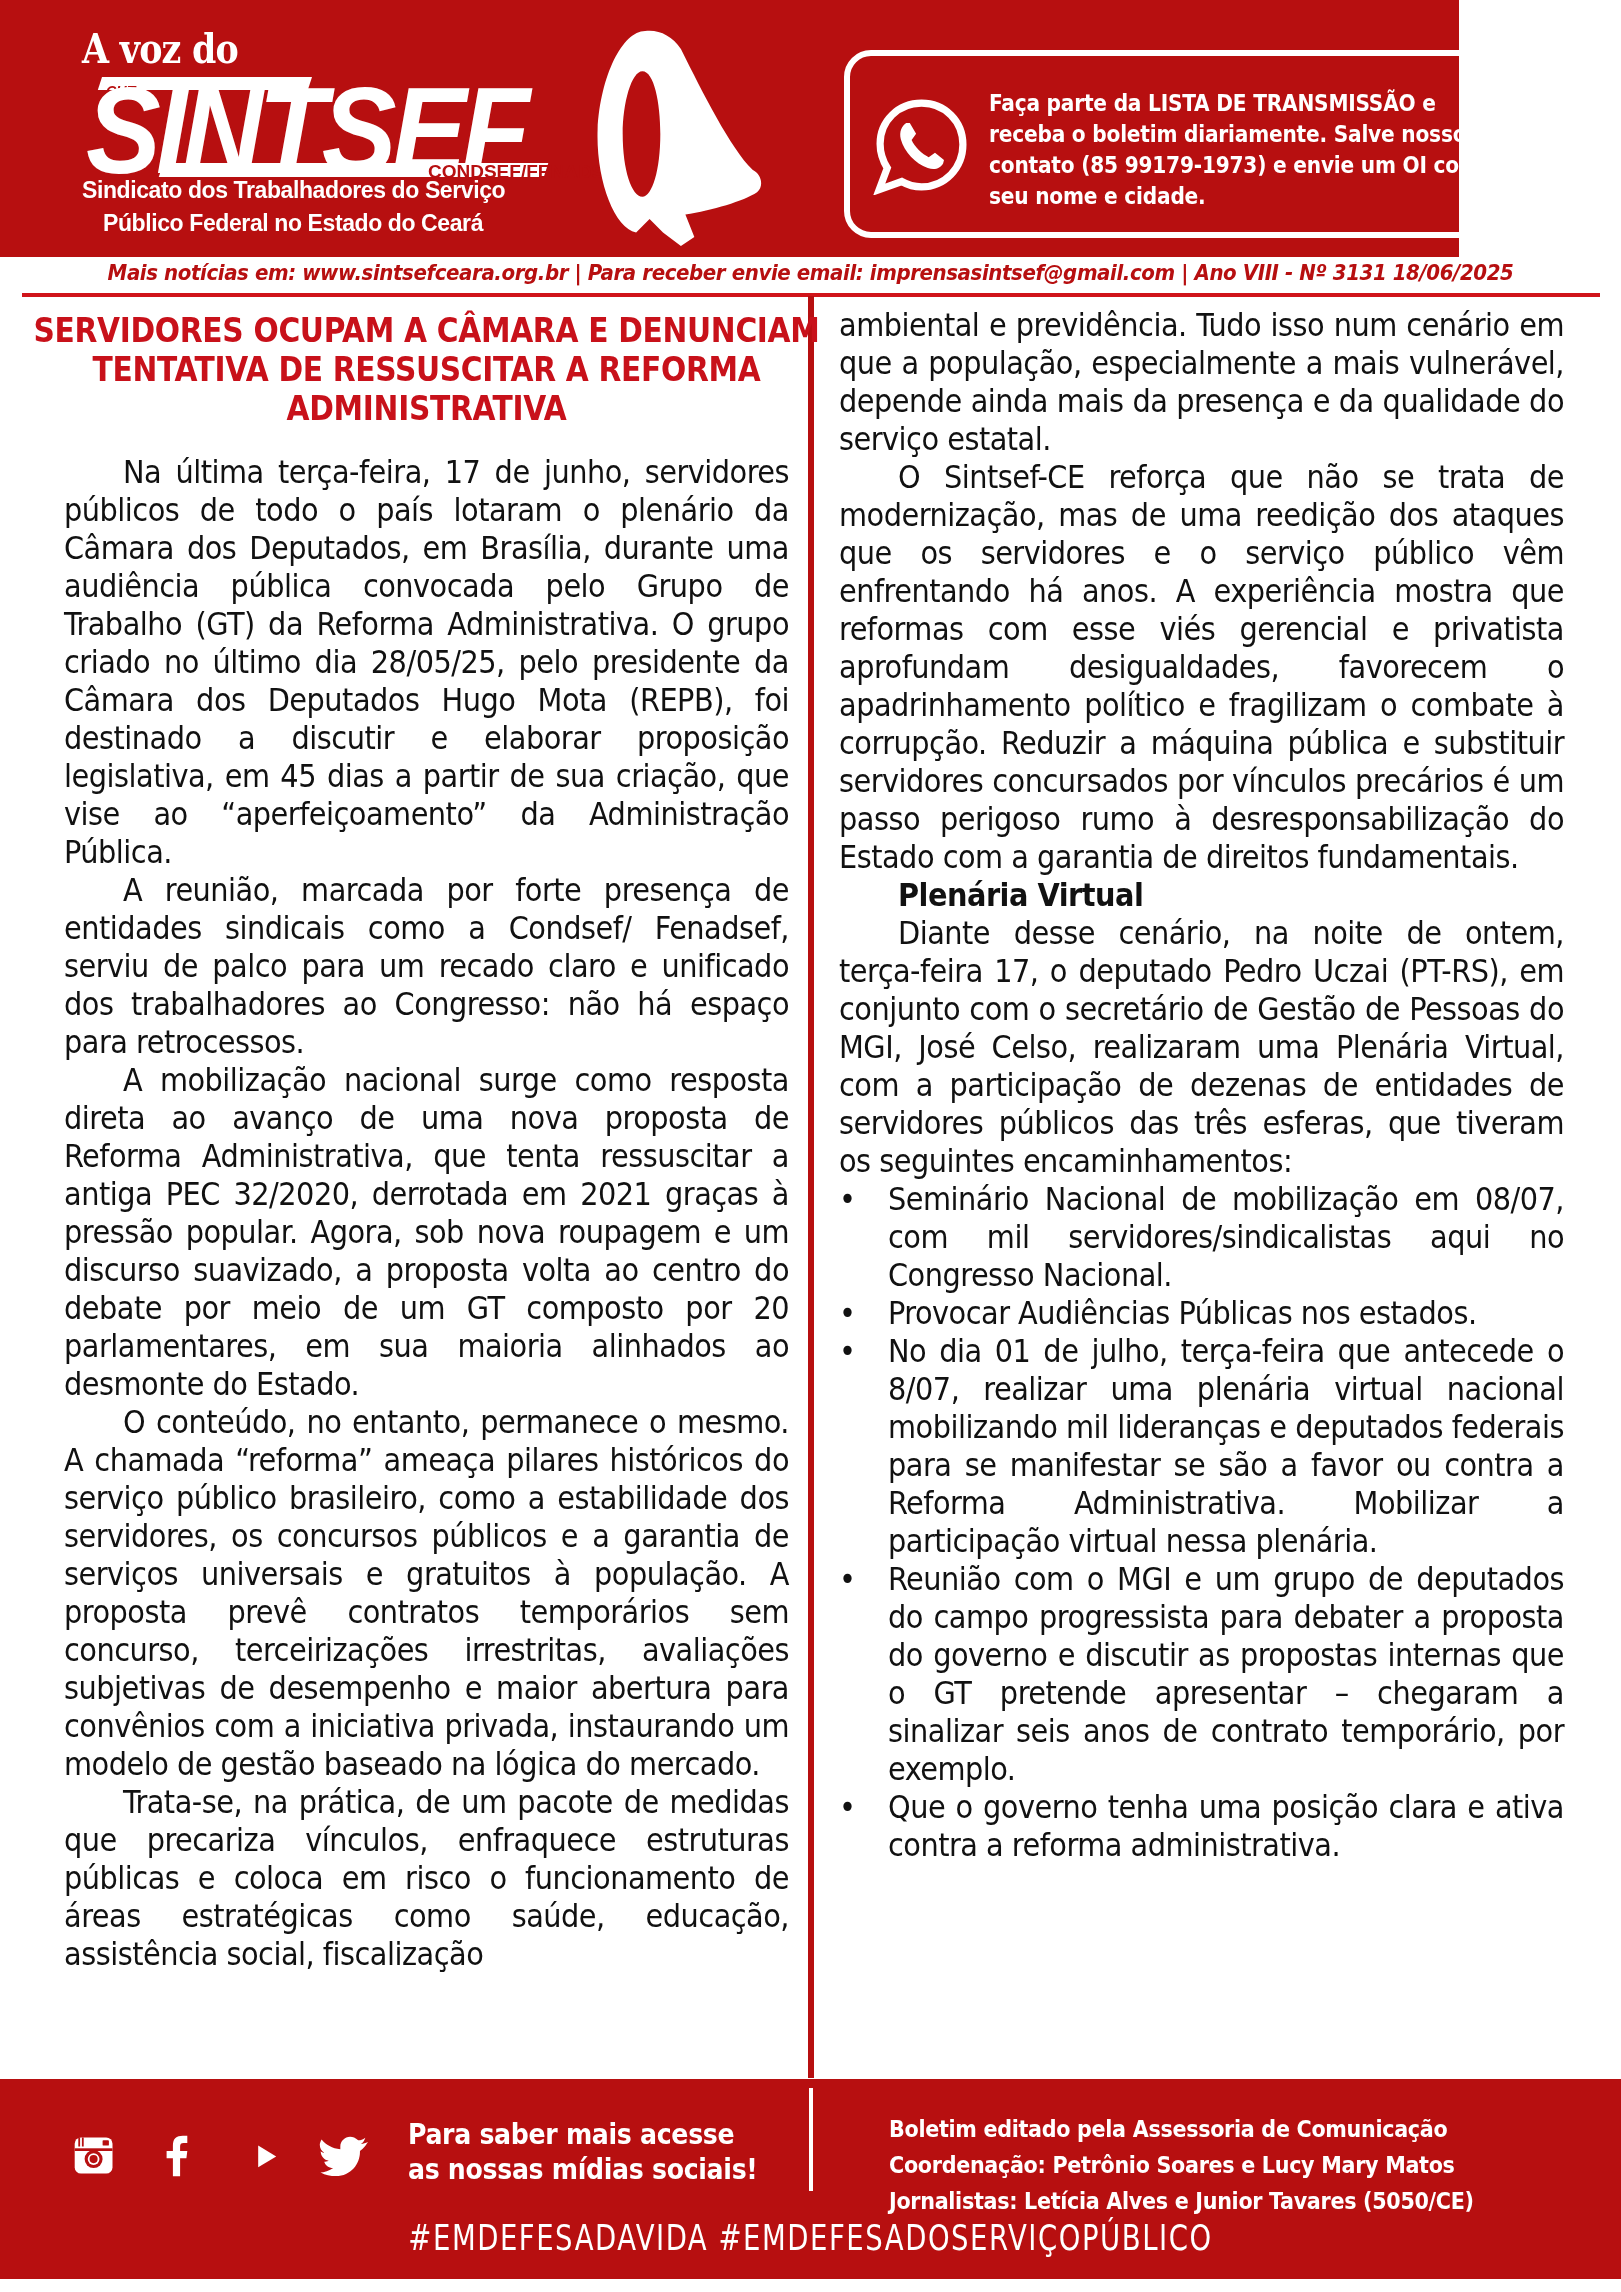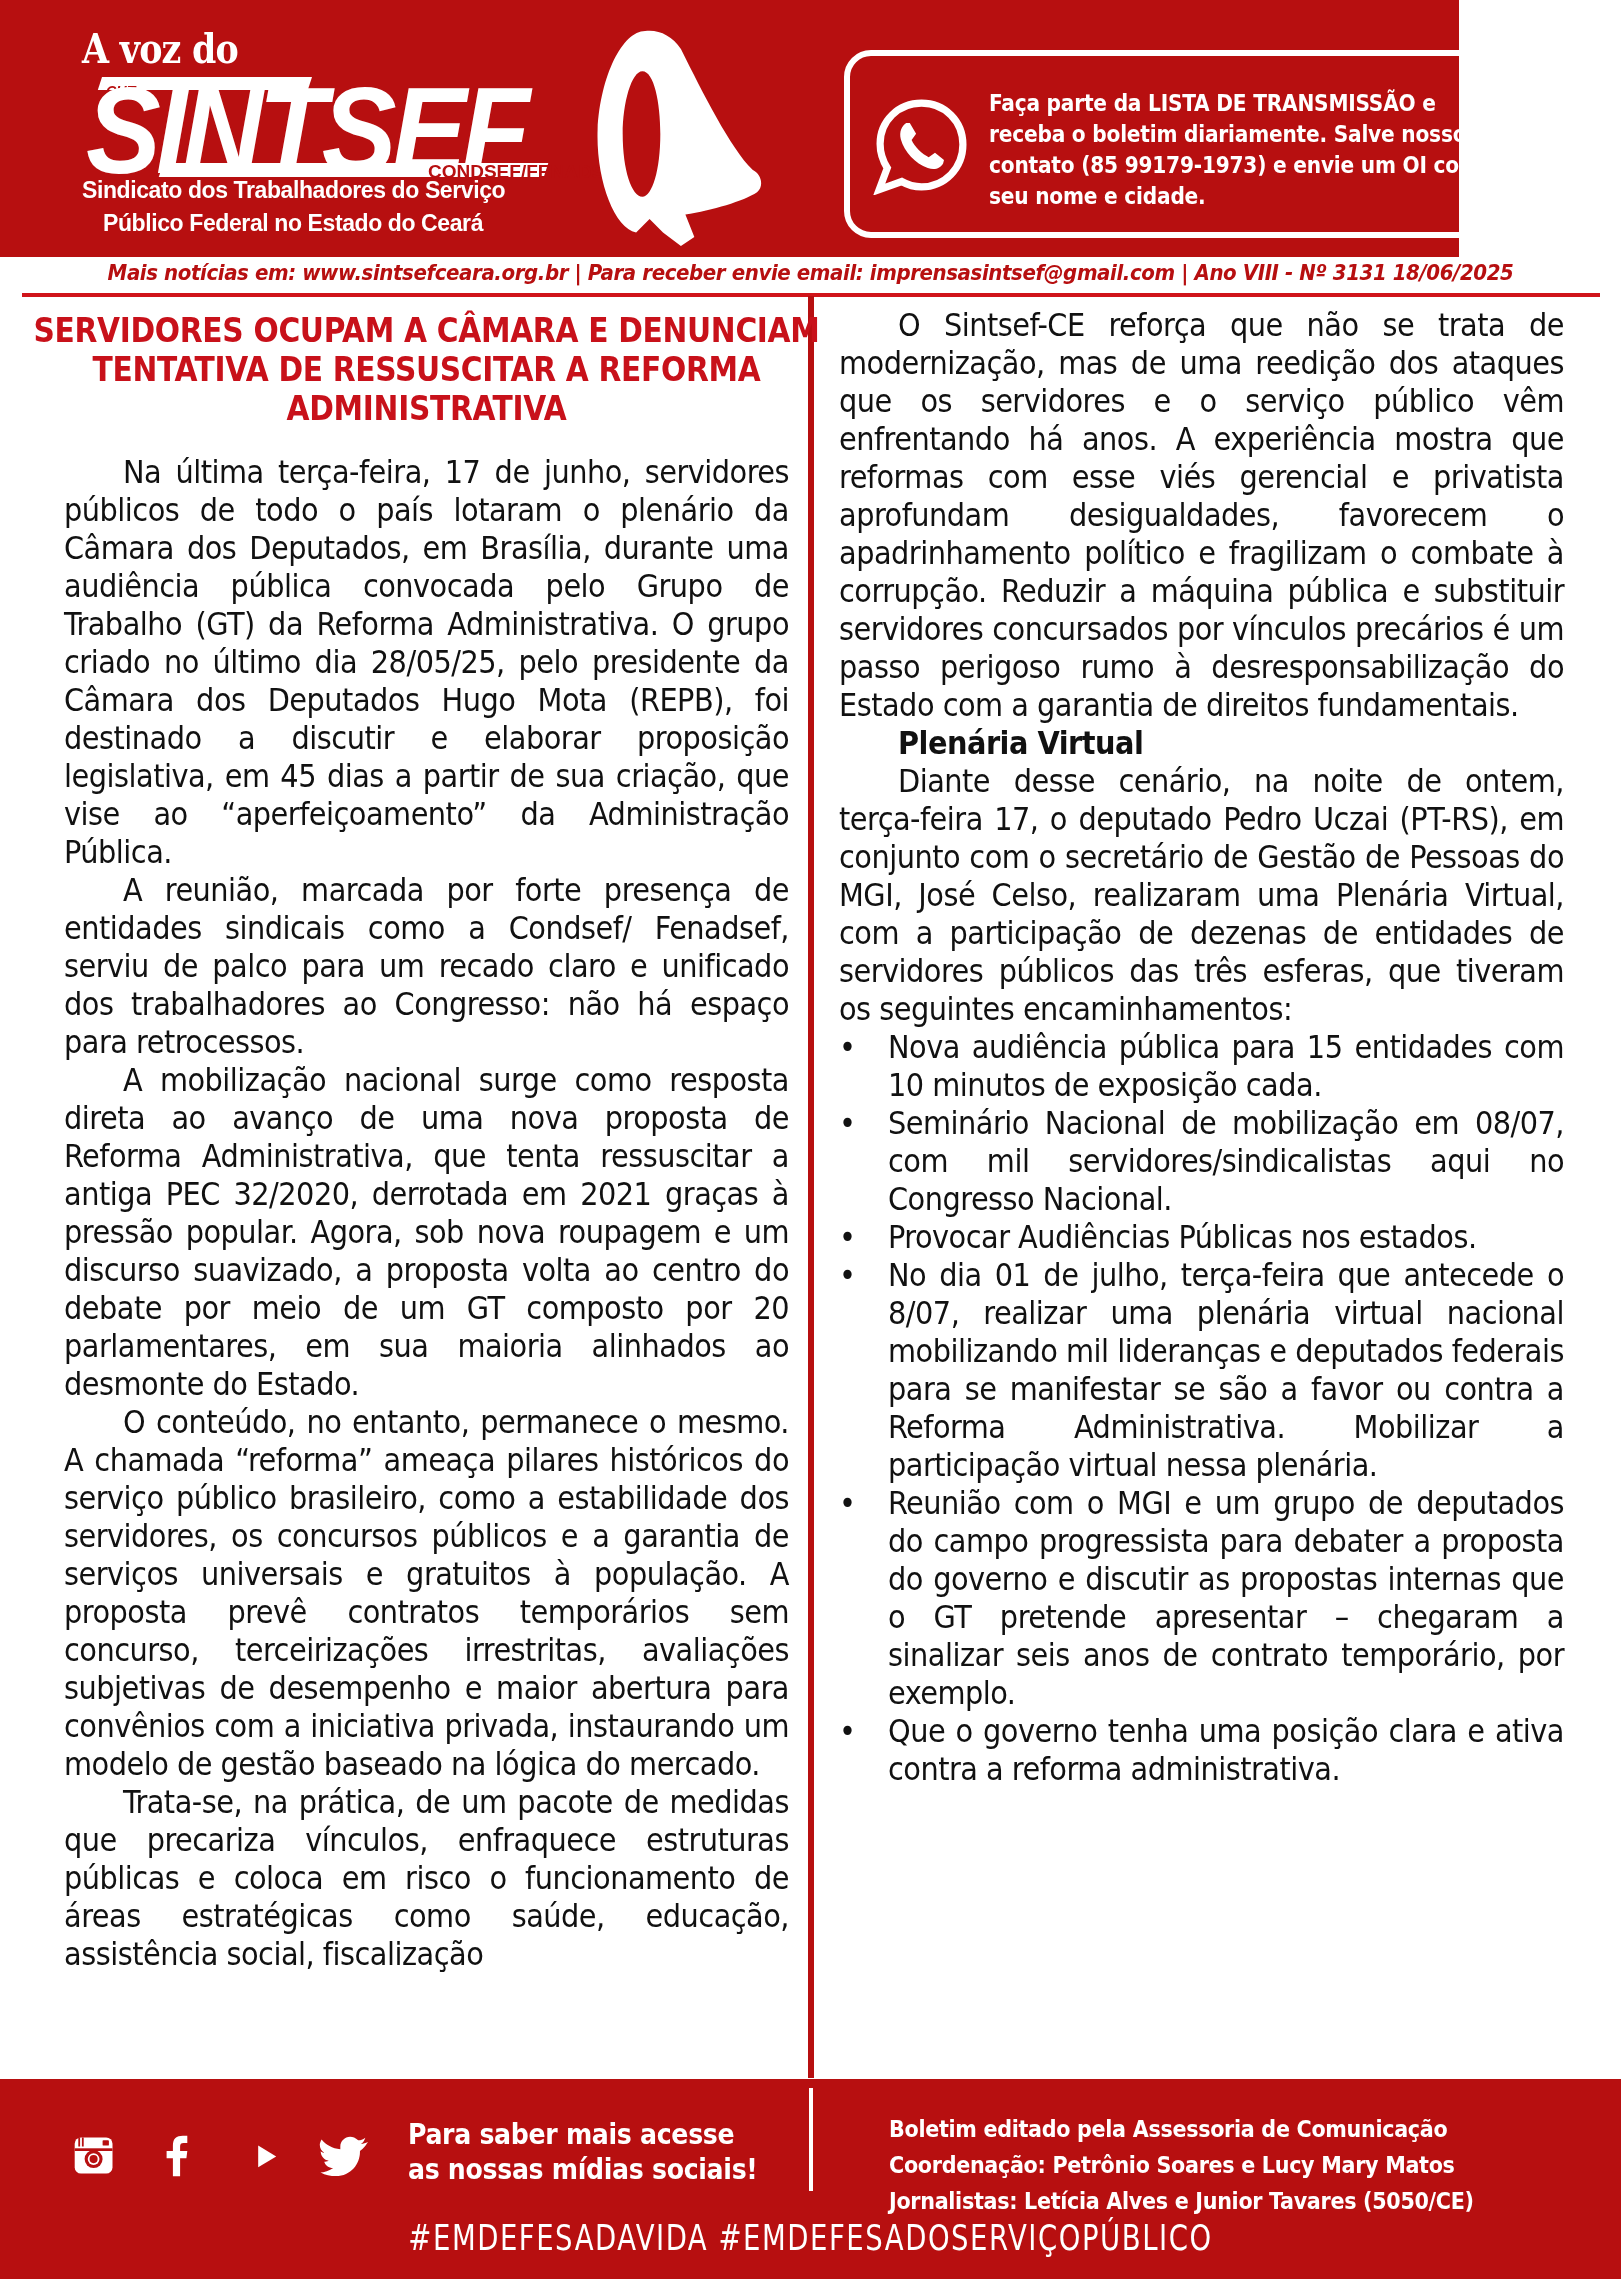--- a/index.html
+++ b/index.html
@@ -84,25 +84,25 @@
 <div class="col col-left">
   <h1 class="headline">SERVIDORES OCUPAM A CÂMARA E DENUNCIAM TENTATIVA DE RESSUSCITAR A REFORMA ADMINISTRATIVA</h1>
   <p class="p">Na última terça-feira, 17 de junho, servidores públicos de todo o país lotaram o plenário da Câmara dos Deputados, em Brasília, durante uma audiência pública convocada pelo Grupo de Trabalho (GT) da Reforma Administrativa. O grupo criado no último dia 28/05/25, pelo presidente da Câmara dos Deputados Hugo Mota (REPB), foi destinado a discutir e elaborar proposição legislativa, em 45 dias a partir de sua criação, que vise ao “aperfeiçoamento” da Administração Pública.</p>
   <p class="p">A reunião, marcada por forte presença de entidades sindicais como a Condsef/ Fenadsef, serviu de palco para um recado claro e unificado dos trabalhadores ao Congresso: não há espaço para retrocessos.</p>
   <p class="p">A mobilização nacional surge como resposta direta ao avanço de uma nova proposta de Reforma Administrativa, que tenta ressuscitar a antiga PEC 32/2020, derrotada em 2021 graças à pressão popular. Agora, sob nova roupagem e um discurso suavizado, a proposta volta ao centro do debate por meio de um GT composto por 20 parlamentares, em sua maioria alinhados ao desmonte do Estado.</p>
   <p class="p">O conteúdo, no entanto, permanece o mesmo. A chamada “reforma” ameaça pilares históricos do serviço público brasileiro, como a estabilidade dos servidores, os concursos públicos e a garantia de serviços universais e gratuitos à população. A proposta prevê contratos temporários sem concurso, terceirizações irrestritas, avaliações subjetivas de desempenho e maior abertura para convênios com a iniciativa privada, instaurando um modelo de gestão baseado na lógica do mercado.</p>
   <p class="p">Trata-se, na prática, de um pacote de medidas que precariza vínculos, enfraquece estruturas públicas e coloca em risco o funcionamento de áreas estratégicas como saúde, educação, assistência social, fiscalização</p>
 </div>
 
 <div class="col col-right">
+  <p>ambiental e previdência. Tudo isso num cenário em que a população, especialmente a mais vulnerável, depende ainda mais da presença e da qualidade do serviço estatal.</p>
   <p class="p">O Sintsef-CE reforça que não se trata de modernização, mas de uma reedição dos ataques que os servidores e o serviço público vêm enfrentando há anos. A experiência mostra que reformas com esse viés gerencial e privatista aprofundam desigualdades, favorecem o apadrinhamento político e fragilizam o combate à corrupção. Reduzir a máquina pública e substituir servidores concursados por vínculos precários é um passo perigoso rumo à desresponsabilização do Estado com a garantia de direitos fundamentais.</p>
   <p class="subhead">Plenária Virtual</p>
   <p class="p">Diante desse cenário, na noite de ontem, terça-feira 17, o deputado Pedro Uczai (PT-RS), em conjunto com o secretário de Gestão de Pessoas do MGI, José Celso, realizaram uma Plenária Virtual, com a participação de dezenas de entidades de servidores públicos das três esferas, que tiveram os seguintes encaminhamentos:</p>
   <ul class="bullets">
-    <li>Nova audiência pública para 15 entidades com 10 minutos de exposição cada.</li>
     <li>Seminário Nacional de mobilização em 08/07, com mil servidores/sindicalistas aqui no Congresso Nacional.</li>
     <li>Provocar Audiências Públicas nos estados.</li>
     <li>No dia 01 de julho, terça-feira que antecede o 8/07, realizar uma plenária virtual nacional mobilizando mil lideranças e deputados federais para se manifestar se são a favor ou contra a Reforma Administrativa. Mobilizar a participação virtual nessa plenária.</li>
     <li>Reunião com o MGI e um grupo de deputados do campo progressista para debater a proposta do governo e discutir as propostas internas que o GT pretende apresentar – chegaram a sinalizar seis anos de contrato temporário, por exemplo.</li>
     <li>Que o governo tenha uma posição clara e ativa contra a reforma administrativa.</li>
   </ul>
 </div>
 
 <div class="footer">
   <svg class="social" style="left:72px;" viewBox="0 0 50 50">

